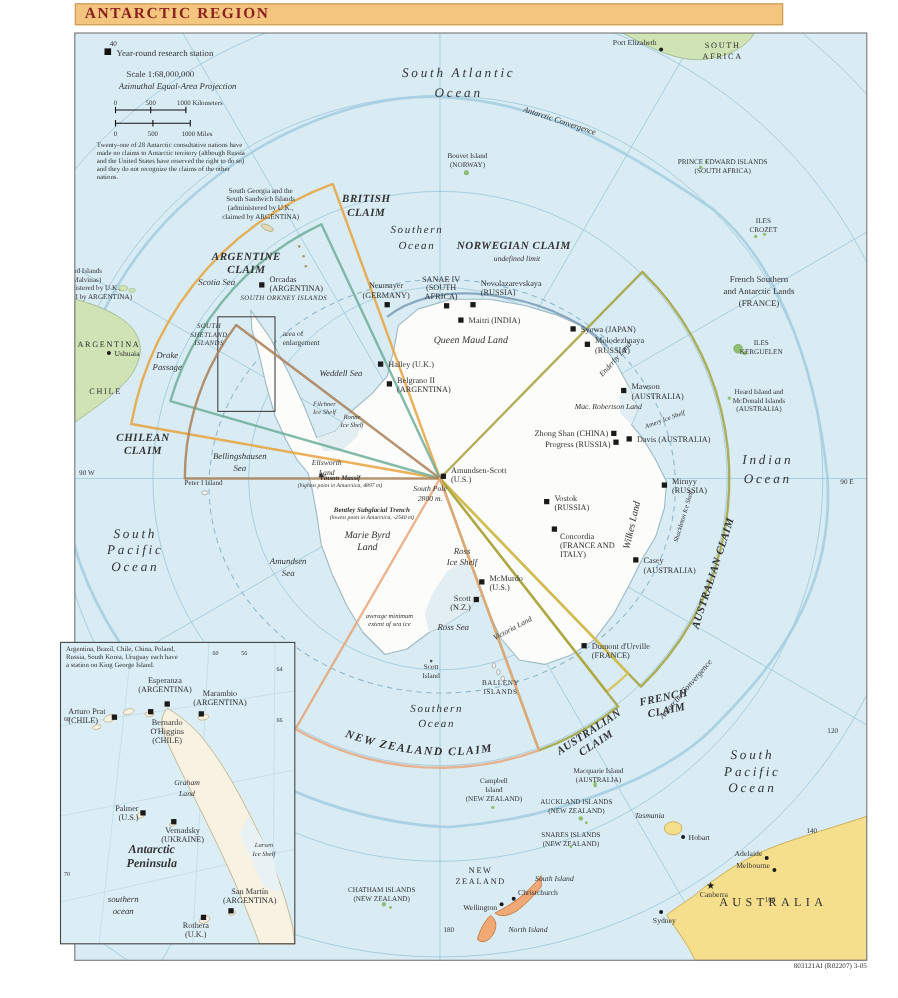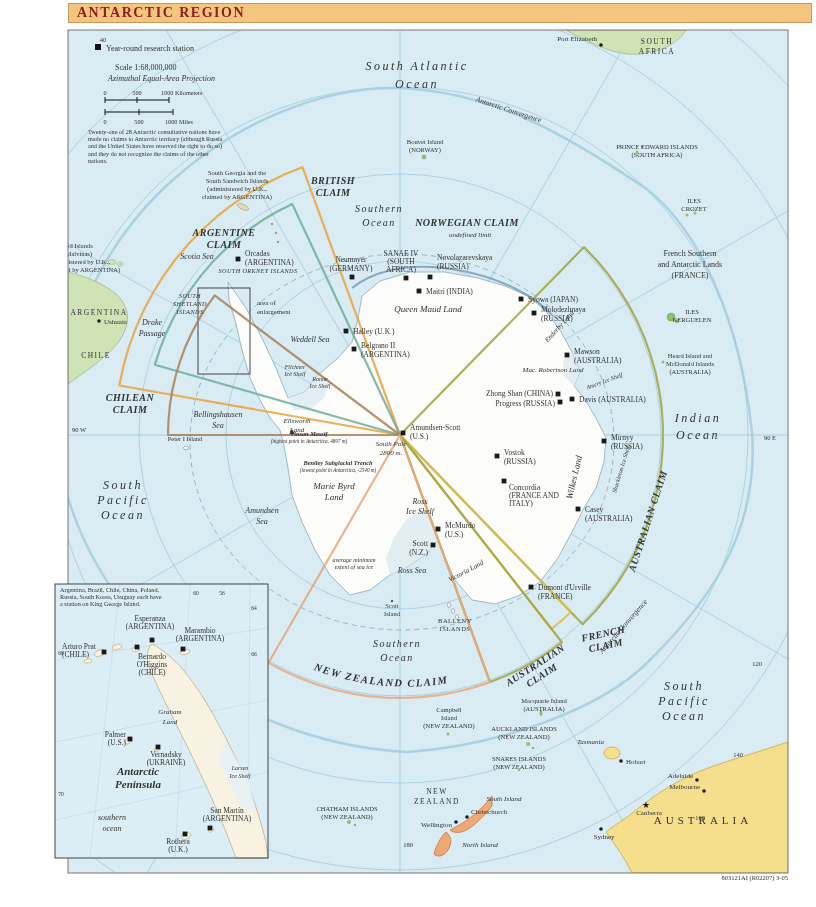--- a/index.html
+++ b/index.html
@@ -1,18 +1,18 @@
 <!DOCTYPE html>
 <html><head>
 <meta charset="utf-8">
 <style>
   html,body{margin:0;padding:0;background:#fff;}
   #page{position:relative;width:816px;height:907px;background:#fff;overflow:hidden;
         font-family:"Liberation Serif",serif;}
-  .titlebar{position:absolute;left:68px;top:3px;width:744px;height:20px;
+  .titlebar{position:absolute;left:68px;top:3px;width:644px;height:20px;
         background:#F4C57E;border:1px solid #C89A55;box-sizing:border-box;
         display:flex;align-items:center;}
   .titlebar span{font-family:"Liberation Serif",serif;font-weight:bold;font-size:14px;
         letter-spacing:1.5px;color:#8B2020;padding-left:8px;}
   svg{position:absolute;left:0;top:0;}
   text.lbl{font-family:"Liberation Serif",serif;fill:#333;}
   .grat-line{fill:none;stroke:#9AC4D8;stroke-width:0.7;}
   .grat{font-family:"Liberation Sans",sans-serif;font-size:6.5px;fill:#4A7FA0;font-style:normal;}
   .grat-sm{font-family:"Liberation Sans",sans-serif;font-size:5.5px;fill:#6A93B0;}
   .claim-line{fill:none;stroke-width:2.2;opacity:0.85;stroke-linejoin:round;stroke-linecap:round;}

